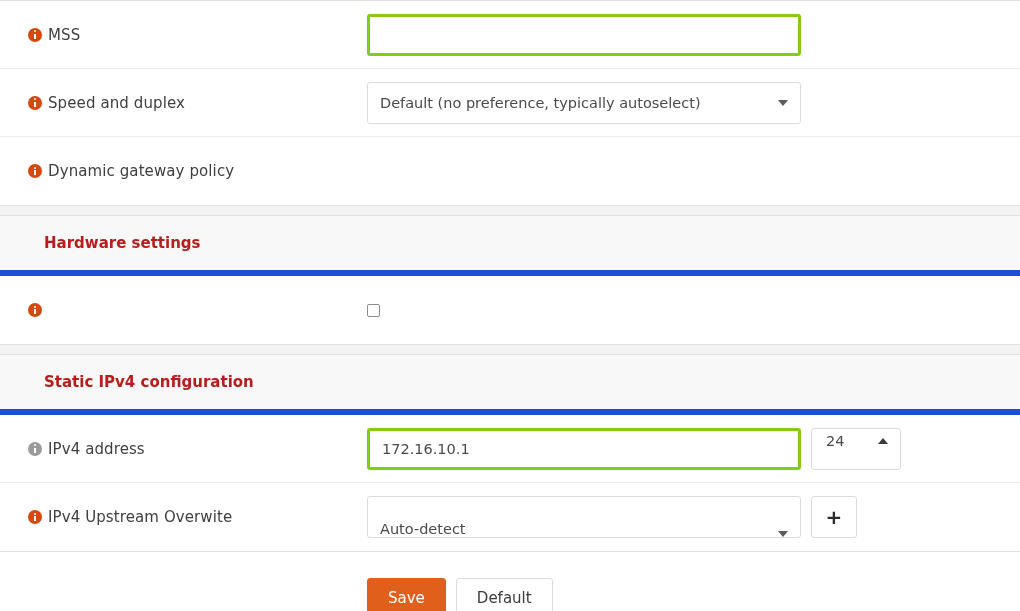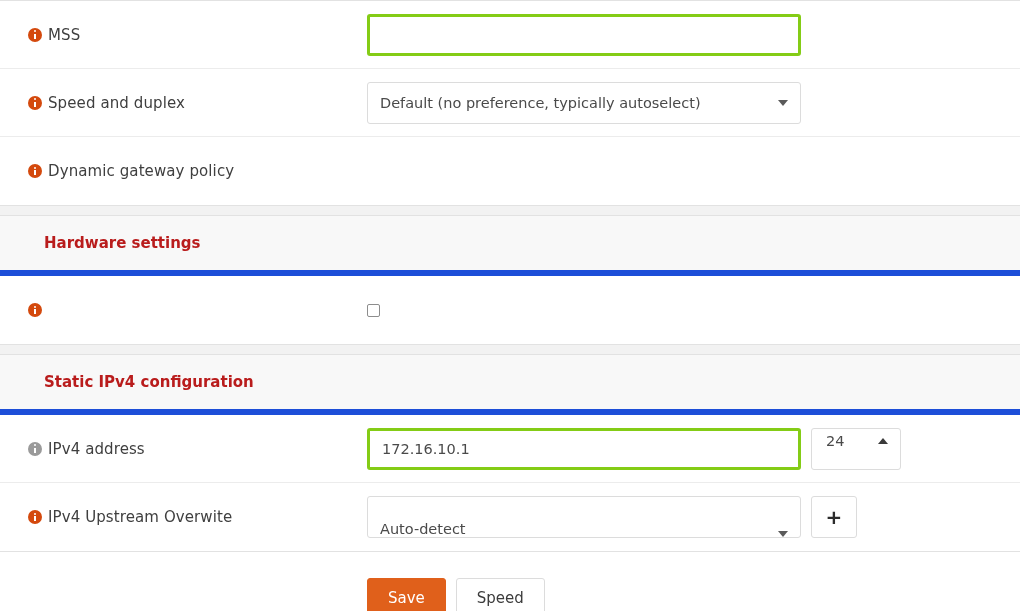--- a/index.html
+++ b/index.html
@@ -335,18 +335,18 @@
       </div>
     </div>
 
   </div>
 
   <div class="footer">
     <div class="btn btn-save">
       <span>Save</span>
     </div>
     <div class="btn btn-cancel">
-      <span>Speed</span>
+      <span>Default</span>
     </div>
 
   </div>
 
 </div>
 
 </body></html>

